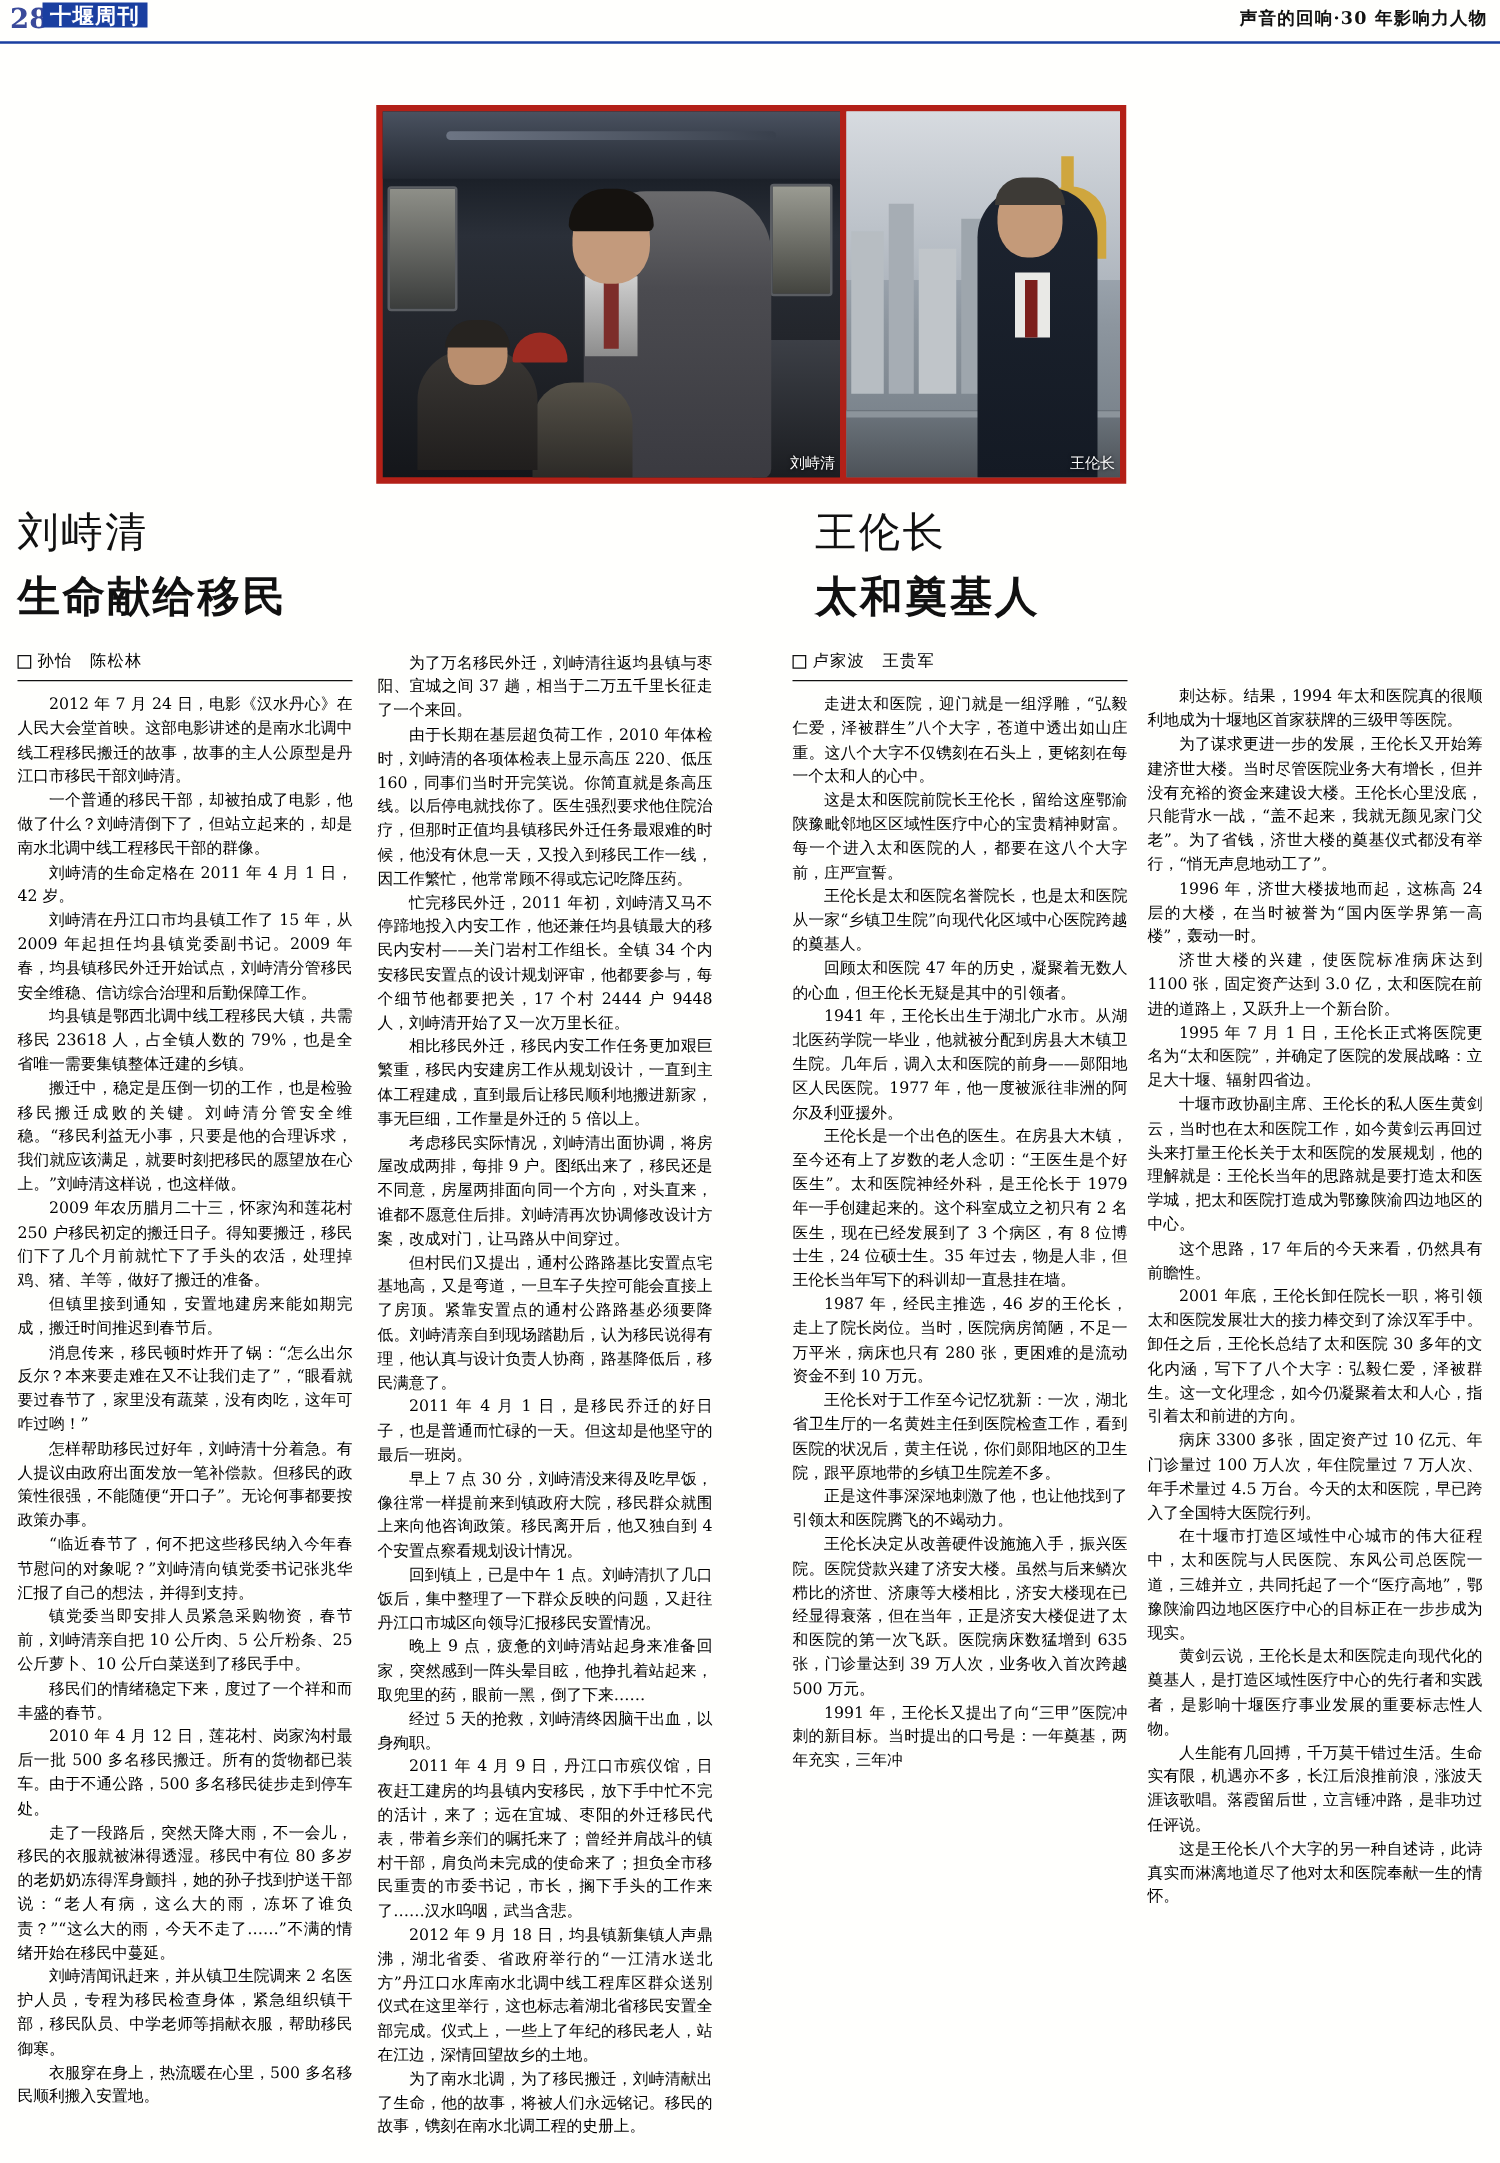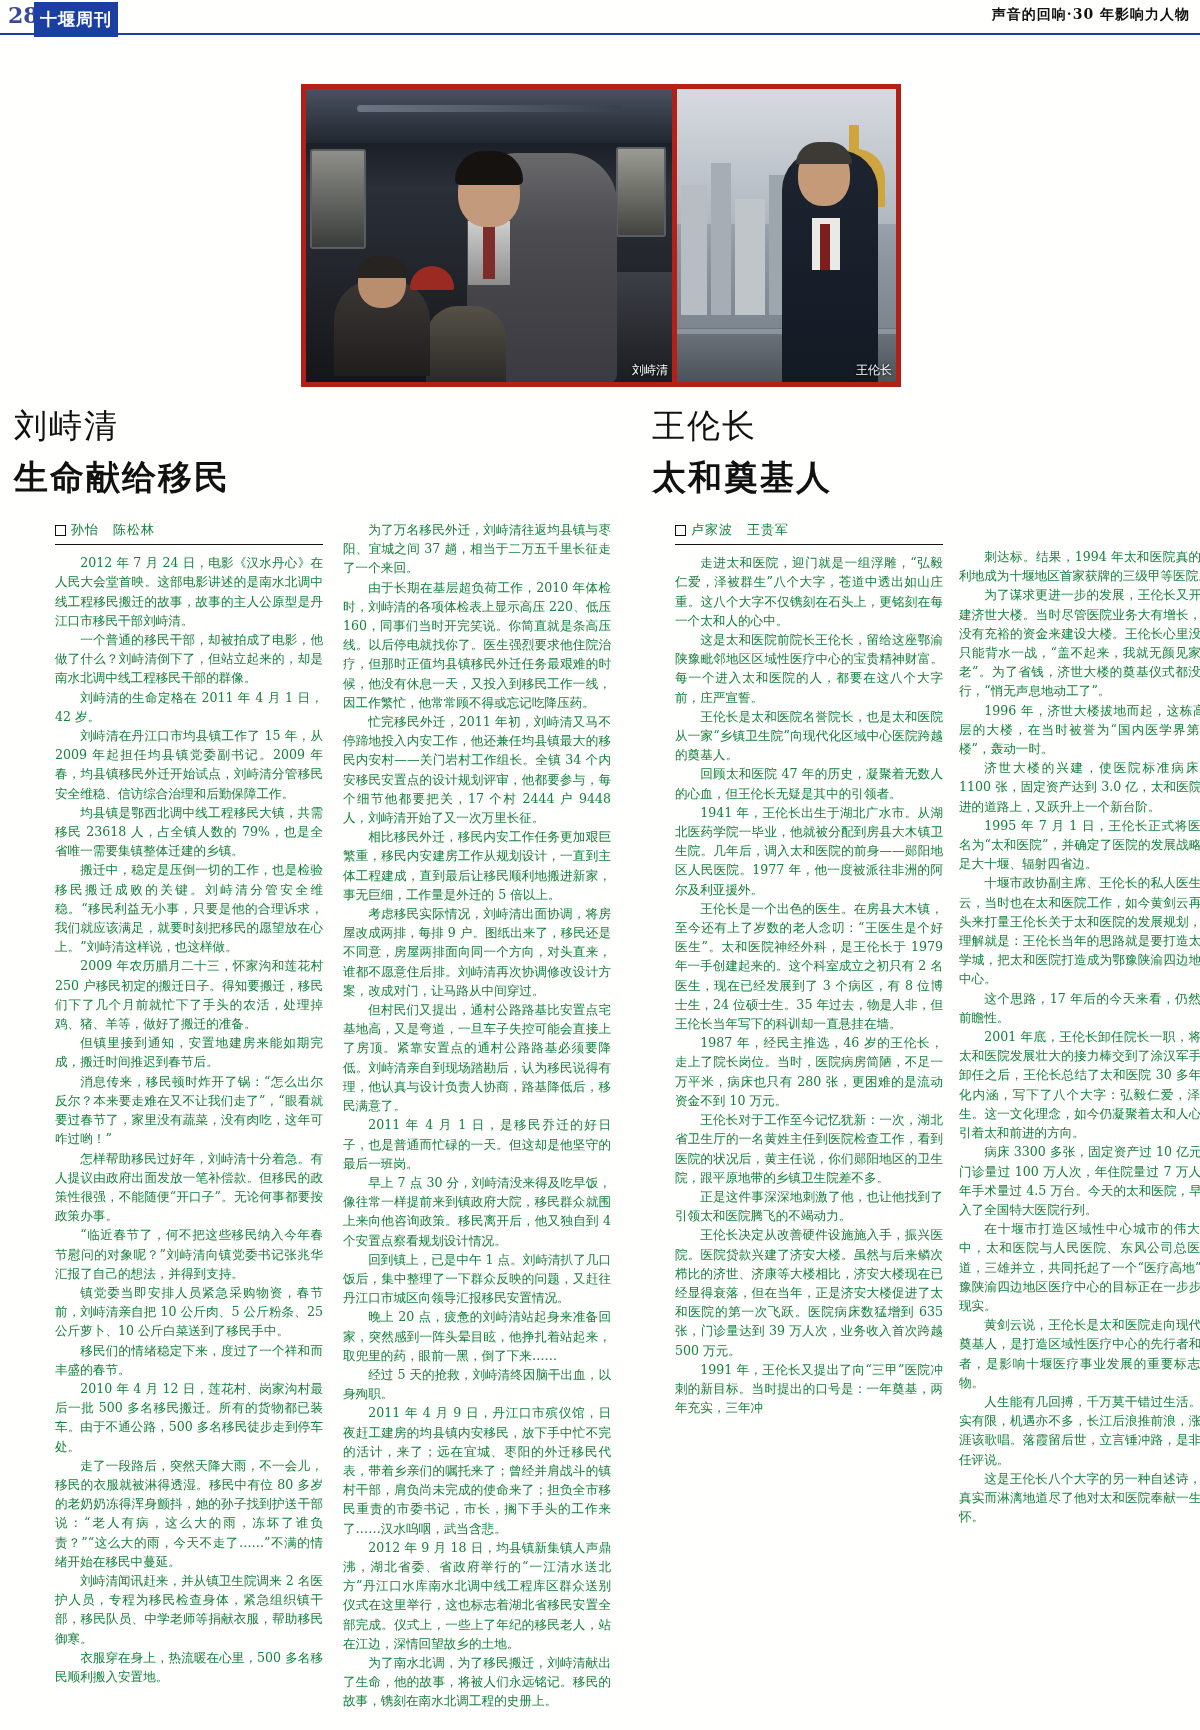--- a/index.html
+++ b/index.html
@@ -14,21 +14,21 @@
   
   .masthead{
     position:absolute;left:0;top:0;width:1200px;height:34px;
   }
   .page-num{
     position:absolute;left:8px;top:2px;
     font-size:22px;color:#3a4a9a;font-weight:bold;
     font-family:"DejaVu Serif","Liberation Serif",serif;
   }
   .logo-box{
-    position:absolute;left:34px;top:2px;width:84px;height:35px;
+    position:absolute;left:34px;top:2px;width:84px;height:20px;
     background:#1a3fa0;color:#fff;
     display:flex;align-items:center;justify-content:center;
     font-size:17px;font-weight:bold;letter-spacing:1px;
     font-family:"DejaVu Serif","Liberation Serif",serif;
   }
   .masthead-title{
     position:absolute;right:10px;top:6px;
     font-size:14px;font-weight:bold;color:#111;
     font-family:"DejaVu Serif","Liberation Serif",serif;
     letter-spacing:1px;
@@ -129,22 +129,21 @@
   .hl-title{font-size:34px;font-weight:bold;letter-spacing:2px;color:#111;margin-top:6px;}
   .hl-left{left:14px;top:404px;}
   .hl-right{left:652px;top:404px;}
 
   
   .col{
     position:absolute;top:520px;width:268px;
     font-size:12.6px;line-height:19.2px;
     text-align:justify;
     font-family:"DejaVu Serif","Liberation Serif",serif;
-    color:#15803d;
-    margin-left:41px;
+    color:#000000;
   }
   .col p{margin:0;text-indent:2em;}
   .byline{
     font-size:13px;margin-bottom:4px;text-indent:0 !important;
     letter-spacing:1px;
   }
   .byline .box{
     display:inline-block;width:9px;height:9px;border:1px solid #111;margin-right:5px;
     vertical-align:middle;
   }
@@ -245,21 +244,21 @@
   <div>
       <p>为了万名移民外迁，刘峙清往返均县镇与枣阳、宜城之间 37 趟，相当于二万五千里长征走了一个来回。</p>
       <p>由于长期在基层超负荷工作，2010 年体检时，刘峙清的各项体检表上显示高压 220、低压 160，同事们当时开完笑说。你简直就是条高压线。以后停电就找你了。医生强烈要求他住院治疗，但那时正值均县镇移民外迁任务最艰难的时候，他没有休息一天，又投入到移民工作一线，因工作繁忙，他常常顾不得或忘记吃降压药。</p>
       <p>忙完移民外迁，2011 年初，刘峙清又马不停蹄地投入内安工作，他还兼任均县镇最大的移民内安村——关门岩村工作组长。全镇 34 个内安移民安置点的设计规划评审，他都要参与，每个细节他都要把关，17 个村 2444 户 9448 人，刘峙清开始了又一次万里长征。</p>
       <p>相比移民外迁，移民内安工作任务更加艰巨繁重，移民内安建房工作从规划设计，一直到主体工程建成，直到最后让移民顺利地搬进新家，事无巨细，工作量是外迁的 5 倍以上。</p>
       <p>考虑移民实际情况，刘峙清出面协调，将房屋改成两排，每排 9 户。图纸出来了，移民还是不同意，房屋两排面向同一个方向，对头直来，谁都不愿意住后排。刘峙清再次协调修改设计方案，改成对门，让马路从中间穿过。</p>
       <p>但村民们又提出，通村公路路基比安置点宅基地高，又是弯道，一旦车子失控可能会直接上了房顶。紧靠安置点的通村公路路基必须要降低。刘峙清亲自到现场踏勘后，认为移民说得有理，他认真与设计负责人协商，路基降低后，移民满意了。</p>
       <p>2011 年 4 月 1 日，是移民乔迁的好日子，也是普通而忙碌的一天。但这却是他坚守的最后一班岗。</p>
       <p>早上 7 点 30 分，刘峙清没来得及吃早饭，像往常一样提前来到镇政府大院，移民群众就围上来向他咨询政策。移民离开后，他又独自到 4 个安置点察看规划设计情况。</p>
       <p>回到镇上，已是中午 1 点。刘峙清扒了几口饭后，集中整理了一下群众反映的问题，又赶往丹江口市城区向领导汇报移民安置情况。</p>
-      <p>晚上 20 点，疲惫的刘峙清站起身来准备回家，突然感到一阵头晕目眩，他挣扎着站起来，取兜里的药，眼前一黑，倒了下来……</p>
+      <p>晚上 9 点，疲惫的刘峙清站起身来准备回家，突然感到一阵头晕目眩，他挣扎着站起来，取兜里的药，眼前一黑，倒了下来……</p>
       <p>经过 5 天的抢救，刘峙清终因脑干出血，以身殉职。</p>
       <p>2011 年 4 月 9 日，丹江口市殡仪馆，日夜赶工建房的均县镇内安移民，放下手中忙不完的活计，来了；远在宜城、枣阳的外迁移民代表，带着乡亲们的嘱托来了；曾经并肩战斗的镇村干部，肩负尚未完成的使命来了；担负全市移民重责的市委书记，市长，搁下手头的工作来了……汉水呜咽，武当含悲。</p>
       <p>2012 年 9 月 18 日，均县镇新集镇人声鼎沸，湖北省委、省政府举行的“一江清水送北方”丹江口水库南水北调中线工程库区群众送别仪式在这里举行，这也标志着湖北省移民安置全部完成。仪式上，一些上了年纪的移民老人，站在江边，深情回望故乡的土地。</p>
       <p>为了南水北调，为了移民搬迁，刘峙清献出了生命，他的故事，将被人们永远铭记。移民的故事，镌刻在南水北调工程的史册上。</p>
     </div>
 </div>
 
 <div class="col" id="col3">
   <div class="byline"><span class="box"></span><span>卢家波　王贵军</span></div>
   <div class="byline-rule"></div>

